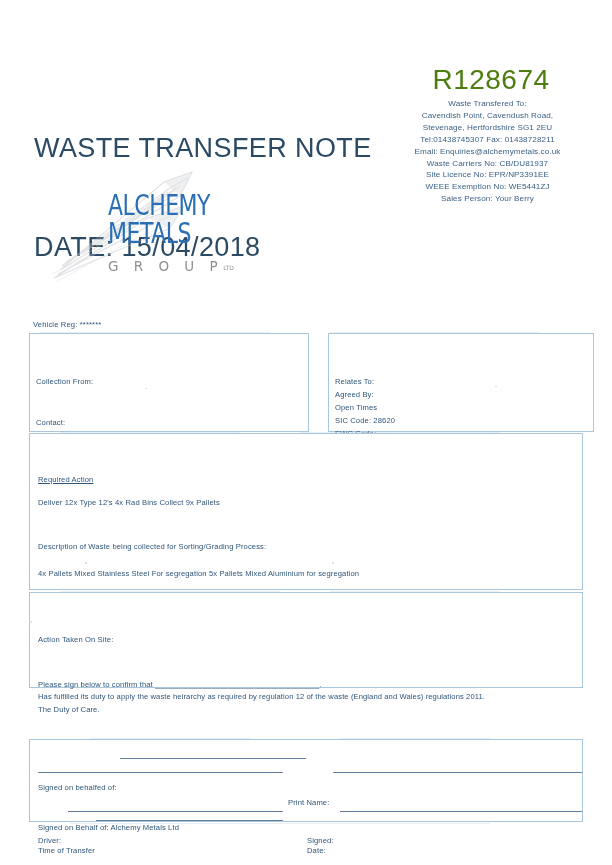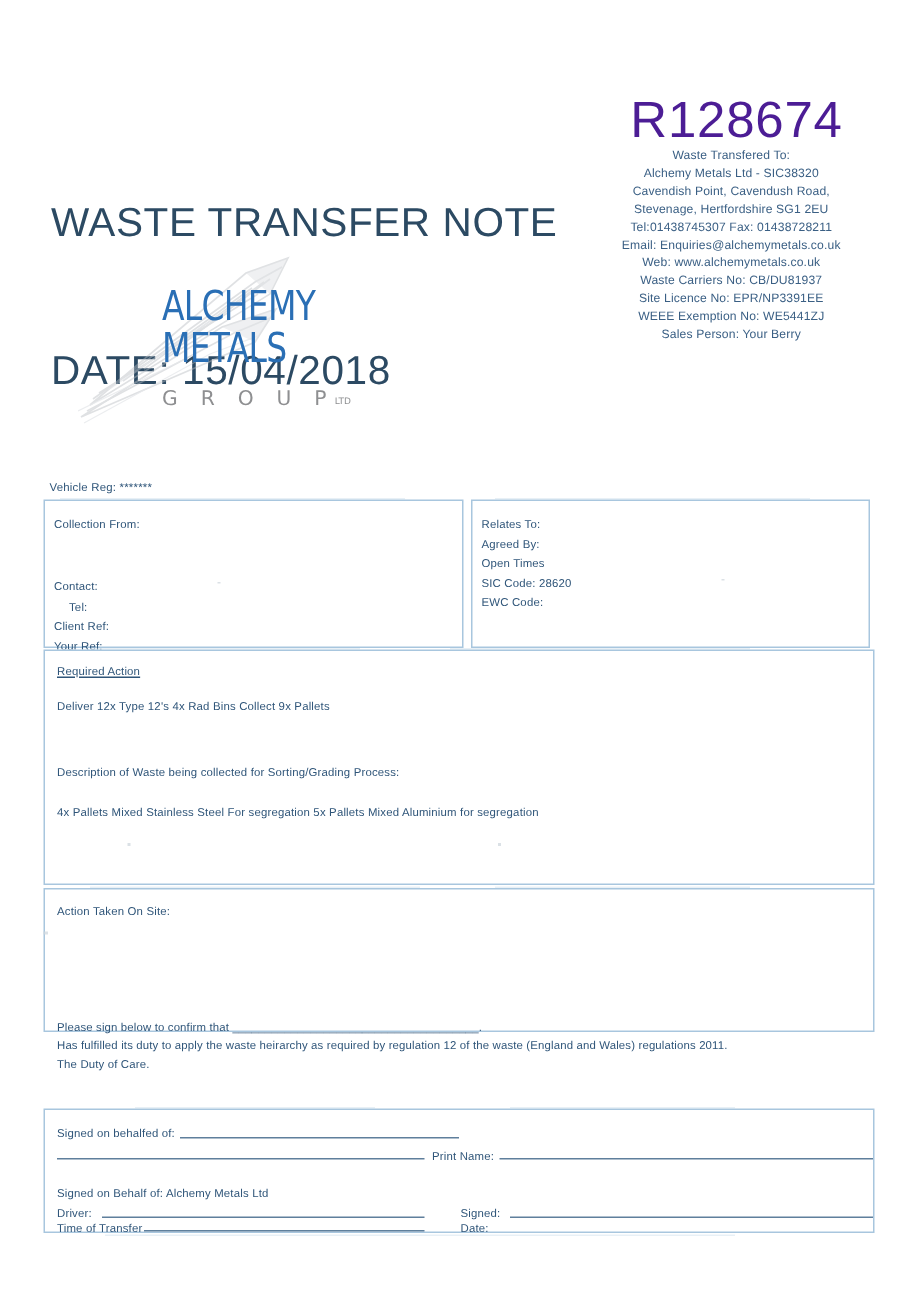--- a/index.html
+++ b/index.html
@@ -34,23 +34,23 @@
     white-space: pre;
   }
   .hdr-title .ln { display: block; }
 
   .refno {
     position: absolute;
     right: 26px;
     top: 64px;
     width: 190px;
     text-align: center;
-    font-size: 34px;
+    font-size: 28px;
     letter-spacing: 0.5px;
-    color: #4c1d95;
+    color: #4d7c0f;
     line-height: 32px;
   }
   .company-block {
     position: absolute;
     right: 22px;
     top: 98px;
     width: 205px;
     text-align: center;
     font-size: 8.1px;
     line-height: 11.9px;
@@ -113,32 +113,33 @@
     color: #2f5579;
   }
 
   .box {
     position: absolute;
     border: 1px solid #a8c6de;
     box-sizing: border-box;
     background: #fff;
   }
   .box-collection { left: 29px; top: 333px; width: 280px; height: 99px; }
-  .box-relates    { left: 314px; top: 333px; width: 266px; height: 99px; }
+  .box-relates    { left: 328px; top: 333px; width: 266px; height: 99px; }
   .box-required   { left: 29px; top: 433px; width: 554px; height: 157px; }
   .box-action     { left: 29px; top: 592px; width: 554px; height: 96px; }
   .box-sign       { left: 29px; top: 739px; width: 554px; height: 83px; }
 
   .fld {
     position: absolute;
     font-size: 7.6px;
     line-height: 11px;
     color: #2f5579;
     letter-spacing: 0.12px;
     white-space: nowrap;
+    margin-top: 32px;
   }
 
   .rule {
     position: absolute;
     height: 0;
     border-bottom: 1px solid #5f7f9c;
   }
 
   .decl {
     position: absolute;
@@ -171,26 +172,24 @@
 
   <div class="hdr-title">
     <span class="ln">WASTE TRANSFER NOTE</span>
     <span class="ln">DATE: 15/04/2018</span>
   </div>
 
   <div class="refno">R128674</div>
 
   <div class="company-block">
     <div>Waste Transfered To:</div>
-    <div>Alchemy Metals Ltd - SIC38320</div>
     <div>Cavendish Point, Cavendush Road,</div>
     <div>Stevenage, Hertfordshire SG1 2EU</div>
     <div>Tel:01438745307 Fax: 01438728211</div>
     <div>Email: Enquiries@alchemymetals.co.uk</div>
-    <div>Web: www.alchemymetals.co.uk</div>
     <div>Waste Carriers No: CB/DU81937</div>
     <div>Site Licence No: EPR/NP3391EE</div>
     <div>WEEE Exemption No: WE5441ZJ</div>
     <div>Sales Person: Your Berry</div>
   </div>
 
   <div class="logo-wrap">
     <svg class="logo-mark" viewBox="0 0 185 120">
       <g fill="none" stroke="#b9bdc2" stroke-width="1.1" opacity="0.9">
         <path d="M8 104 L112 16 L140 6 L128 30 Z"></path>

